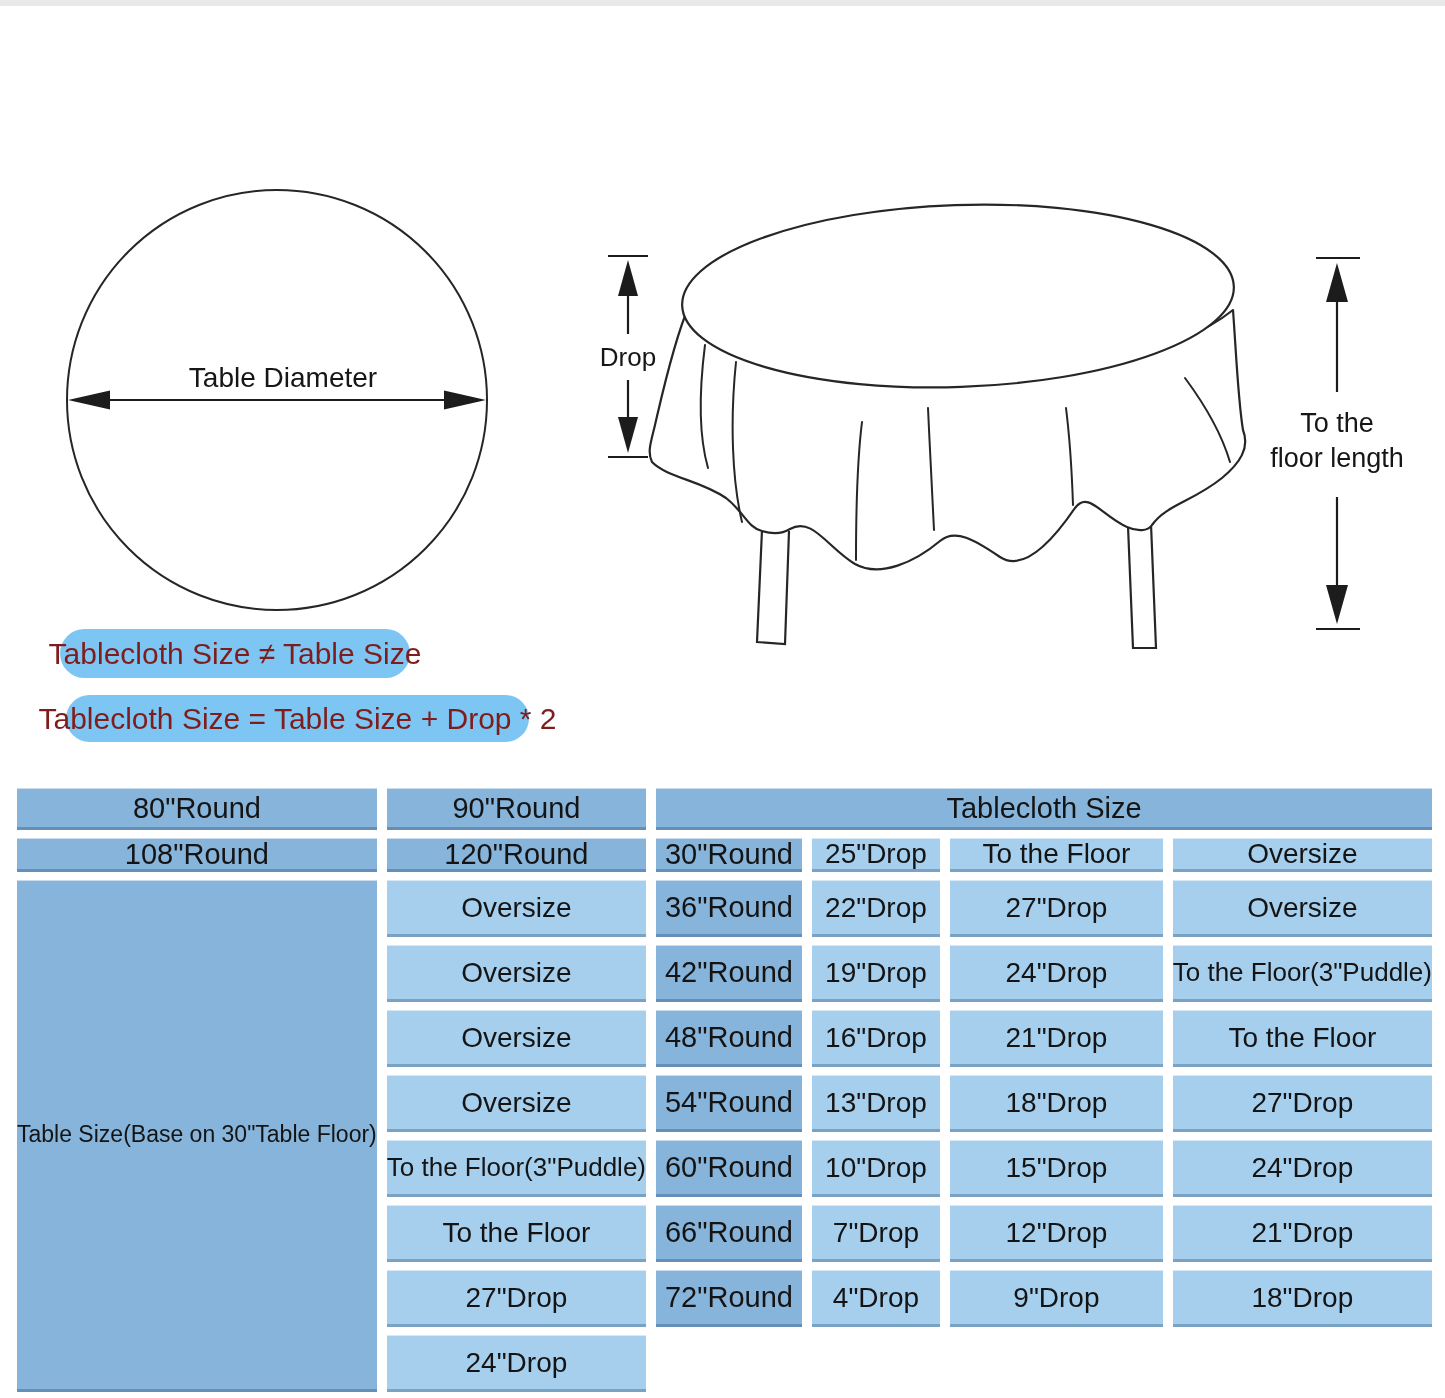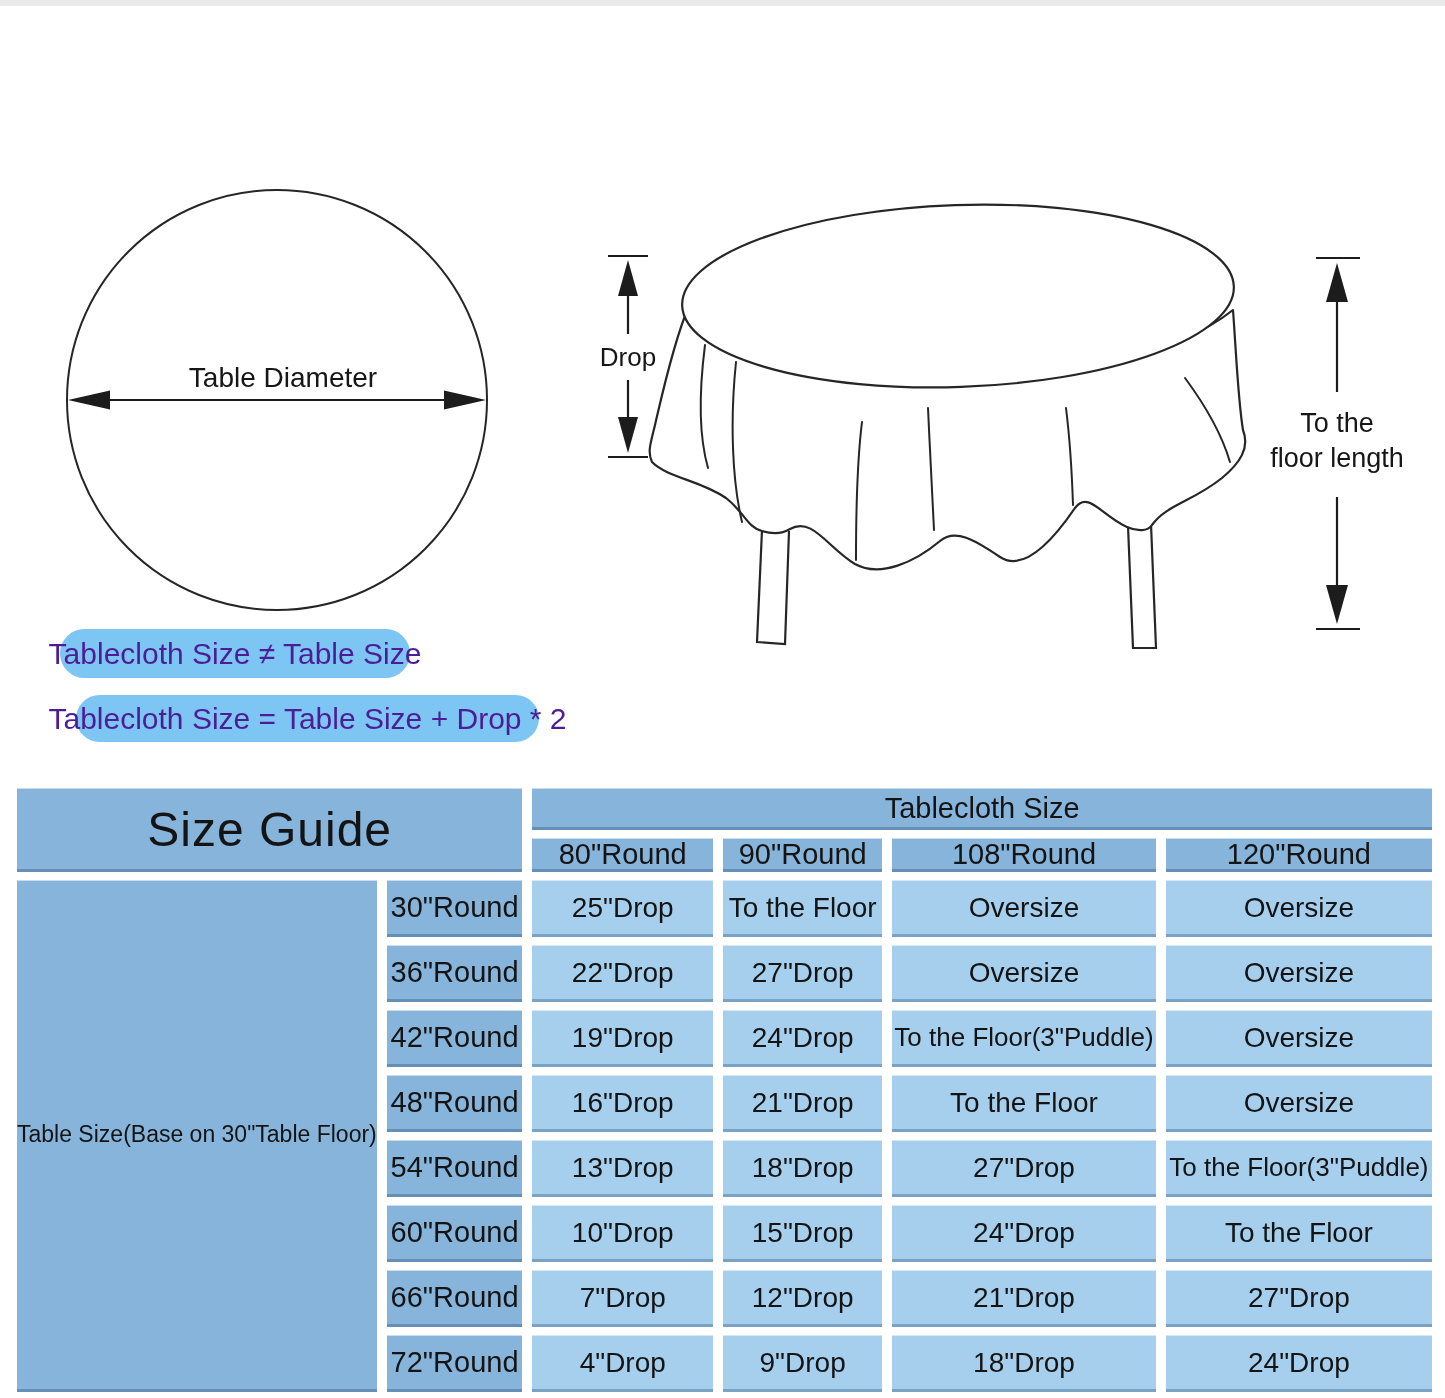--- a/index.html
+++ b/index.html
@@ -17,21 +17,21 @@
     color:#ffffff;font-weight:bold;font-size:106px;letter-spacing:2px;
     transform:scaleX(0.9);white-space:nowrap;line-height:1;
     text-shadow:0 2px 2px rgba(0,0,0,0.08);
   }
   
   .diagram{position:absolute;}
   svg text{font-family:"Liberation Sans","DejaVu Sans",sans-serif;fill:#161616;}
   
   .pill{
     position:absolute;border-radius:26px;display:flex;align-items:center;justify-content:center;
-    font-size:30px;color:#4c1d95;white-space:nowrap;
+    font-size:30px;color:#7f1d1d;white-space:nowrap;
   }
   
   .sizetable{
     position:absolute;left:17px;top:788px;width:1415px;
     display:grid;
     grid-template-columns:164fr 162fr 216fr 190fr 315fr 318fr;
     grid-template-rows:42px 34px repeat(8,57px);
     gap:8px 10px;
   }
   .cell{
@@ -116,24 +116,23 @@
       <line x1="1337" y1="299" x2="1337" y2="392"></line>
       <line x1="1337" y1="497" x2="1337" y2="588"></line>
       <polygon points="1337,624 1326,585 1348,585" stroke="none"></polygon>
       <line x1="1316" y1="629" x2="1360" y2="629"></line>
     </g>
     <text x="1337" y="432" text-anchor="middle" font-size="27">To the</text>
     <text x="1337" y="467" text-anchor="middle" font-size="27">floor length</text>
   </svg>
 
   <div class="pill" style="left:60px;top:629px;width:350px;height:49px;background:#7dc6f4;">Tablecloth Size ≠ Table Size</div>
-  <div class="pill" style="left:76px;top:695px;width:463px;height:47px;background:#7dc6f4;">Tablecloth Size = Table Size + Drop * 2</div>
+  <div class="pill" style="left:66px;top:695px;width:463px;height:47px;background:#7dc6f4;">Tablecloth Size = Table Size + Drop * 2</div>
 
   <div class="sizetable">
-    <div class="cell hdr corner">Size Guide</div>
     <div class="cell hdr grouptitle">Tablecloth Size</div>
 
     <div class="cell hdr colhdr">80"Round</div>
     <div class="cell hdr colhdr">90"Round</div>
     <div class="cell hdr colhdr">108"Round</div>
     <div class="cell hdr colhdr">120"Round</div>
 
     <div class="cell hdr rowgroup">
       <span>Table Size</span>
       <span>(Base on 30"</span>

